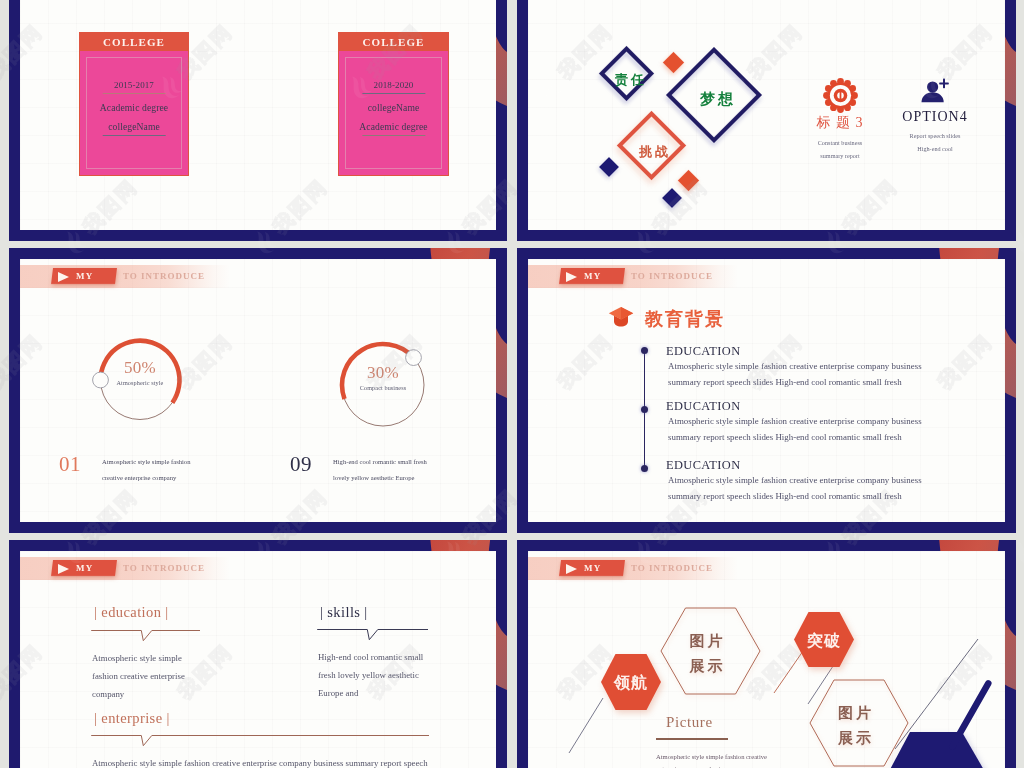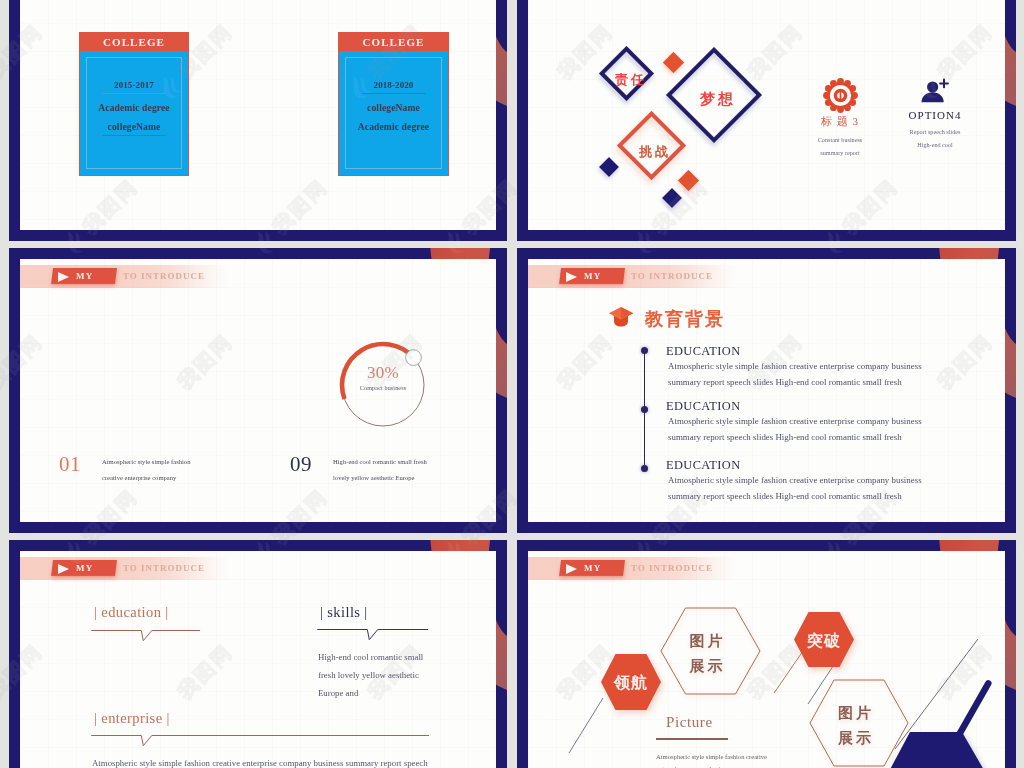--- a/index.html
+++ b/index.html
@@ -33,38 +33,38 @@
 #s4{left:517px;top:248px;width:499px;height:285px;}
 #s5{left:9px;top:540px;width:498px;height:285px;}
 #s6{left:517px;top:540px;width:499px;height:285px;}
 
 
 .card{position:absolute;top:65px;height:144px;box-sizing:border-box;}
 .card .cap{position:absolute;left:0;top:0;right:0;height:18px;
   color:#fdf2ee;font-size:11px;letter-spacing:1.1px;text-align:center;
   line-height:18px;font-weight:700;font-family:"Liberation Serif",serif;}
 .card .body{position:absolute;left:0;right:0;top:18px;bottom:0;
-  background:#0ea5e9;box-sizing:border-box;font-weight:bold;}
+  background:#ec4899;box-sizing:border-box;}
 .card .body .pad{position:absolute;left:6px;right:6px;top:6px;bottom:6px;
   border:1px solid rgba(218,210,200,.42);box-sizing:border-box;}
 .card .ln{position:absolute;left:50%;transform:translateX(-50%);width:58%;
   height:1px;}
 .card .tx{position:absolute;left:0;right:0;text-align:center;
   font-size:9px;color:#3b3b52;letter-spacing:.1px;white-space:nowrap;
   transform:translateY(-50%);}
 .cardA{left:59px;width:110px;border:1.2px solid #df5440;background:#df5440;}
 .cardC{left:318px;width:111px;border:1.2px solid #df5440;background:#df5440;}
 .cardB{left:190px;width:109px;border:1.8px solid #1f1a6e;background:#1f1a6e;
        top:65px;height:144px;}
 
 
 .dia{position:absolute;box-sizing:border-box;}
-.diaTxt{position:absolute;color:#ef4444;font-weight:700;white-space:nowrap;}
+.diaTxt{position:absolute;color:#15803d;font-weight:700;white-space:nowrap;}
 .opt{position:absolute;text-align:center;}
-.opt .t{font-size:11px;letter-spacing:1px;margin-top:-3px;}
+.opt .t{font-size:14px;letter-spacing:1px;margin-top:-3px;}
 .opt .d{font-size:6.2px;line-height:13px;color:#6b6b80;margin-top:4px;}
 
 
 .banner{position:absolute;left:0;top:6px;width:210px;height:23px;white-space:nowrap;}
 .bannerBg{position:absolute;left:0;top:0;height:23px;width:210px;
   background:linear-gradient(to right,rgba(238,142,116,.42) 0%,rgba(238,142,116,.38) 52%,rgba(238,142,116,.30) 70%,rgba(238,142,116,.06) 92%,rgba(238,142,116,0) 100%);}
 .bannerTag{position:absolute;left:32px;top:3.4px;width:64px;height:16.4px;
   background:#df5240;transform:skewX(-7deg);
   filter:drop-shadow(1px 2px 2px rgba(208,110,86,.5));}
 .bannerPlay{position:absolute;left:38px;top:7.2px;width:0;height:0;
@@ -247,20 +247,29 @@
       <div class="grid"></div>
 
       <div class="banner">
         <div class="bannerBg"></div>
         <div class="bannerTag"></div>
         <div class="bannerPlay"></div>
         <div class="bannerMy">MY</div>
         <div class="bannerSub">TO INTRODUCE</div>
       </div>
 
+      <div class="ring" style="left:60px;top:61px;width:120px;height:120px;">
+        <svg width="120" height="120" viewBox="0 0 120 120">
+          <circle cx="60" cy="60" r="39.5" fill="none" stroke="#8b6a62" stroke-width="0.9"></circle>
+          <path d="M 20.5 60 A 39.5 39.5 0 1 1 92.4 82.7" fill="none" stroke="#dd5034" stroke-width="4.6" stroke-linecap="butt"></path>
+          <circle cx="20.5" cy="60" r="7.9" fill="#fdfdfb" stroke="#9a9aa4" stroke-width="0.9"></circle>
+        </svg>
+        <div class="pct" style="color:#cf8570;">50%</div>
+        <div class="cap2">Atmospheric style</div>
+      </div>
 
 
       <div class="ring" style="left:303px;top:66px;width:120px;height:120px;">
         <svg width="120" height="120" viewBox="0 0 120 120">
           <circle cx="60" cy="60" r="41" fill="none" stroke="#8b6a62" stroke-width="0.9"></circle>
           <path d="M 90.5 32.6 A 41 41 0 0 0 21.5 74.0" fill="none" stroke="#dd5034" stroke-width="4.6" stroke-linecap="butt"></path>
           <circle cx="90.5" cy="32.6" r="7.9" fill="#fdfdfb" stroke="#9a9aa4" stroke-width="0.9"></circle>
         </svg>
         <div class="pct" style="color:#cf8570;">30%</div>
         <div class="cap2">Compact business</div>
@@ -356,20 +365,25 @@
         <div class="bannerTag"></div>
         <div class="bannerPlay"></div>
         <div class="bannerMy">MY</div>
         <div class="bannerSub">TO INTRODUCE</div>
       </div>
 
       <div class="secTitle" style="left:74px;top:53px;color:#c0705a;">| education |</div>
       <svg class="rule" style="position:absolute;left:68px;top:73px;" width="118" height="20">
         <path d="M3.2 6.5 H53.3 L55.3 16.7 L63.8 6.5 H112" fill="none" stroke="#9e6655" stroke-width="1"></path>
       </svg>
+      <div class="secP" style="left:72px;top:98px;width:150px;">
+        <div>Atmospheric style simple</div>
+        <div>fashion creative enterprise</div>
+        <div>company</div>
+      </div>
 
       <div class="secTitle" style="left:300px;top:53px;color:#2f2f48;">| skills |</div>
       <svg class="rule" style="position:absolute;left:294px;top:72px;" width="120" height="20">
         <path d="M3.2 6.5 H53.3 L55.3 16.7 L63.8 6.5 H114" fill="none" stroke="#3a3a54" stroke-width="1"></path>
       </svg>
       <div class="secP" style="left:298px;top:97px;width:160px;">
         <div>High-end cool romantic small</div>
         <div>fresh lovely yellow aesthetic</div>
         <div>Europe and</div>
       </div>

